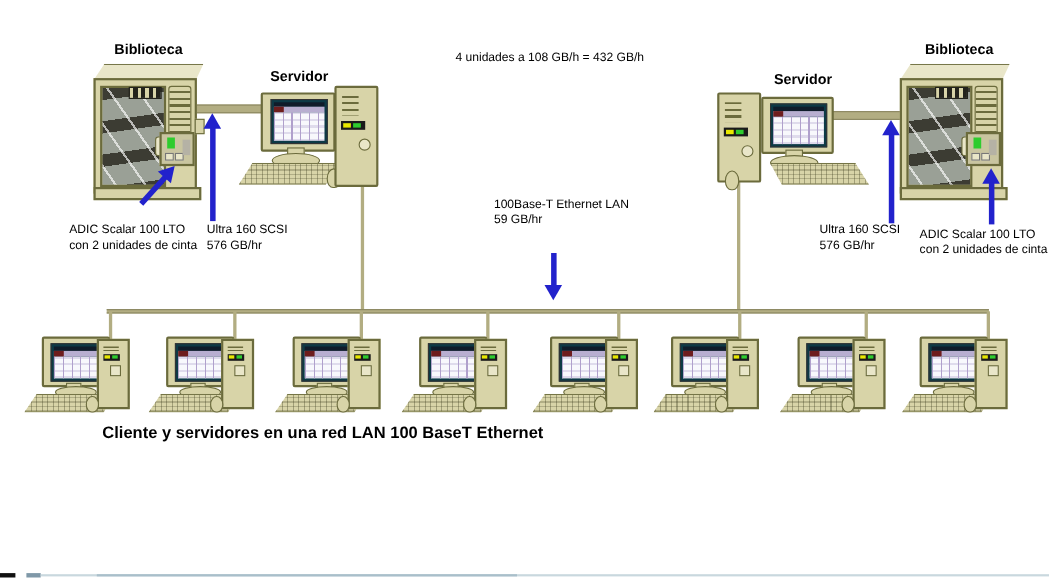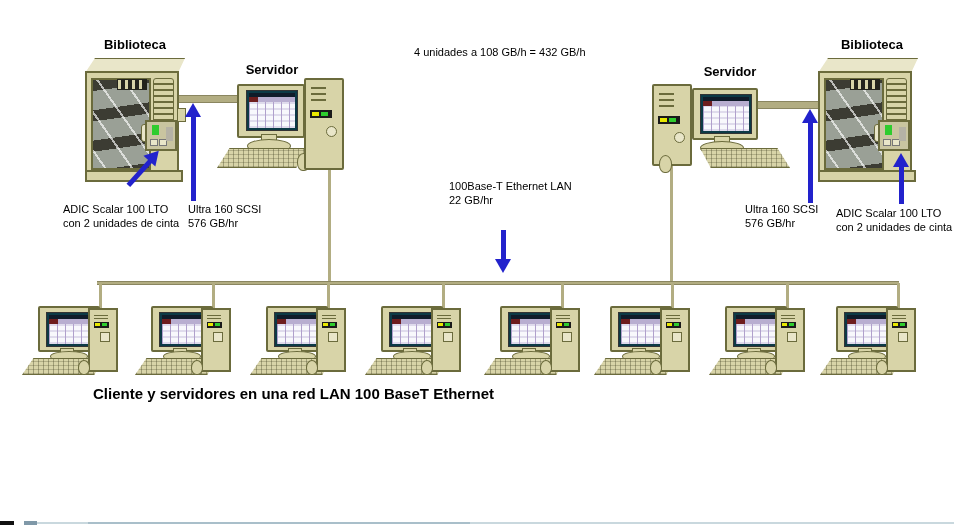--- a/index.html
+++ b/index.html
@@ -161,21 +161,21 @@
     <div>ADIC Scalar 100 LTO</div>
     <div>con 2 unidades de cinta</div>
   </div>
   <div class="lbl" style="left:188px;top:202px;">
     <div>Ultra 160 SCSI</div>
     <div>576 GB/hr</div>
   </div>
 
   <div class="lbl" style="left:449px;top:179px;">
     <div>100Base-T Ethernet LAN</div>
-    <div>22 GB/hr</div>
+    <div>59 GB/hr</div>
   </div>
   <div class="shaft-v" style="left:501px;top:230px;height:31px;"></div>
   <div class="head-down" style="left:495px;top:259px;"></div>
 
   <div class="hdr" style="left:822px;top:37px;width:100px;">Biblioteca</div>
 
   <div class="lib" style="left:818px;top:58px;">
     <div class="top"></div>
     <div class="front"></div>
     <div class="base"></div>

